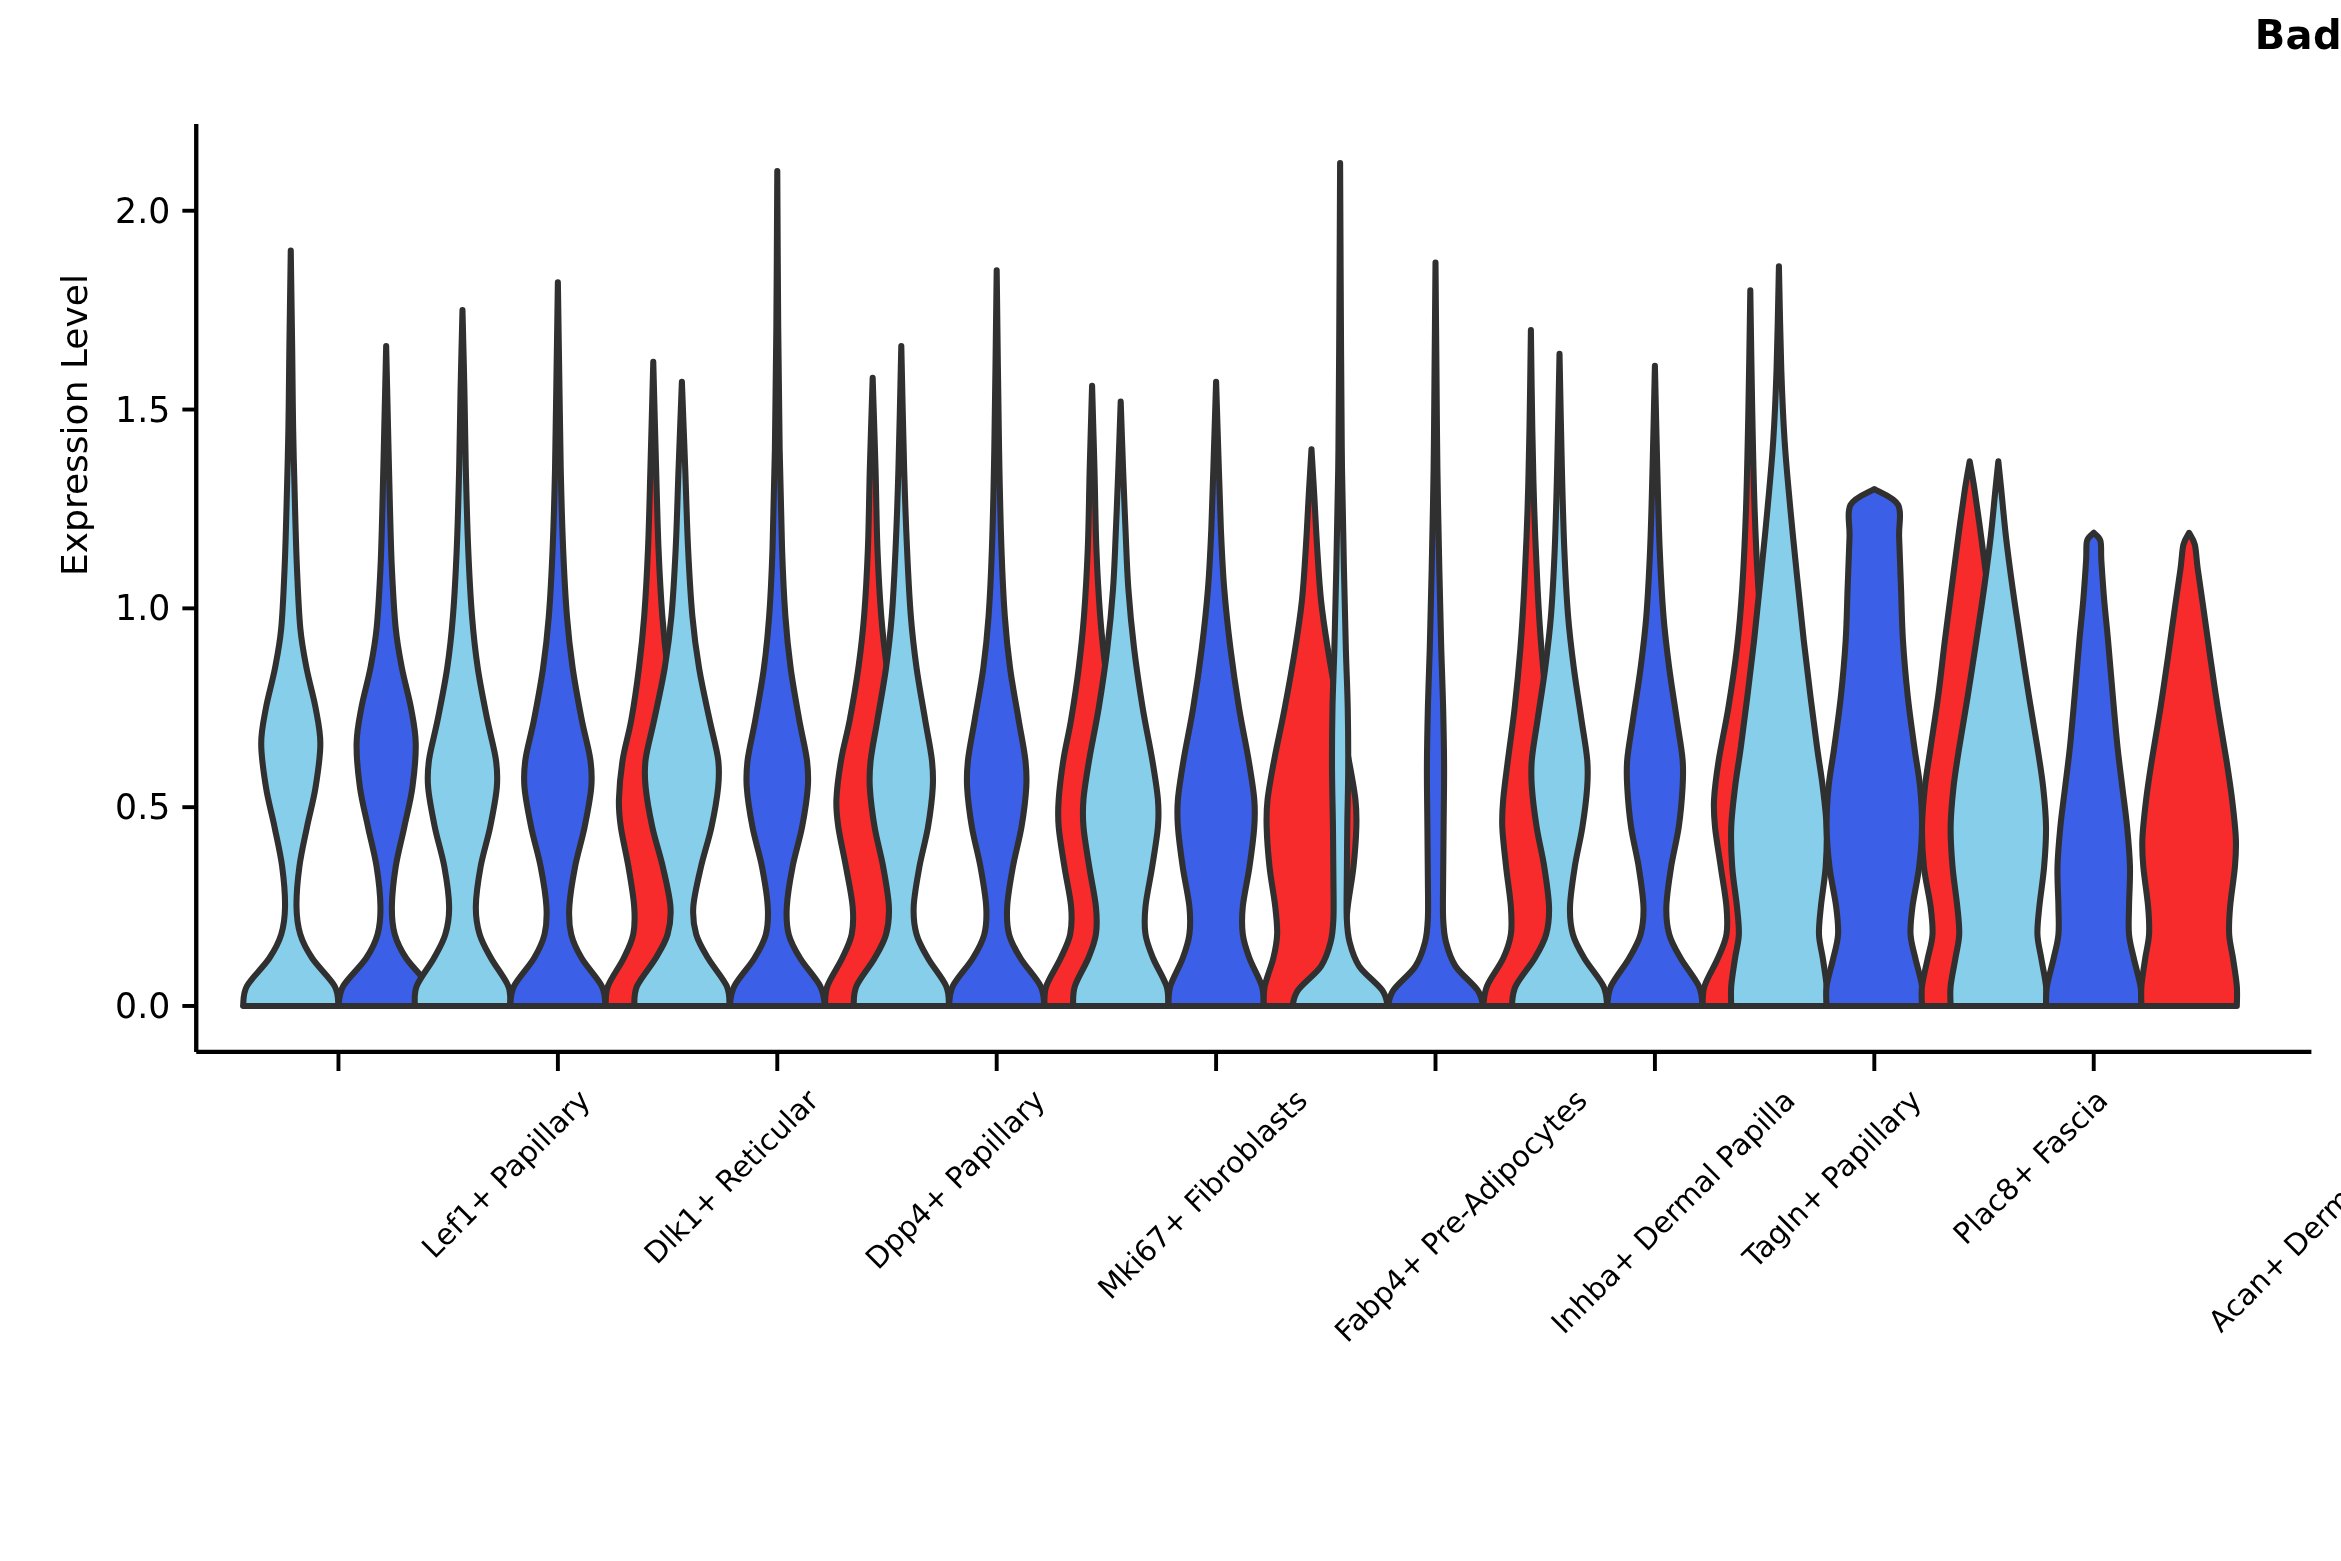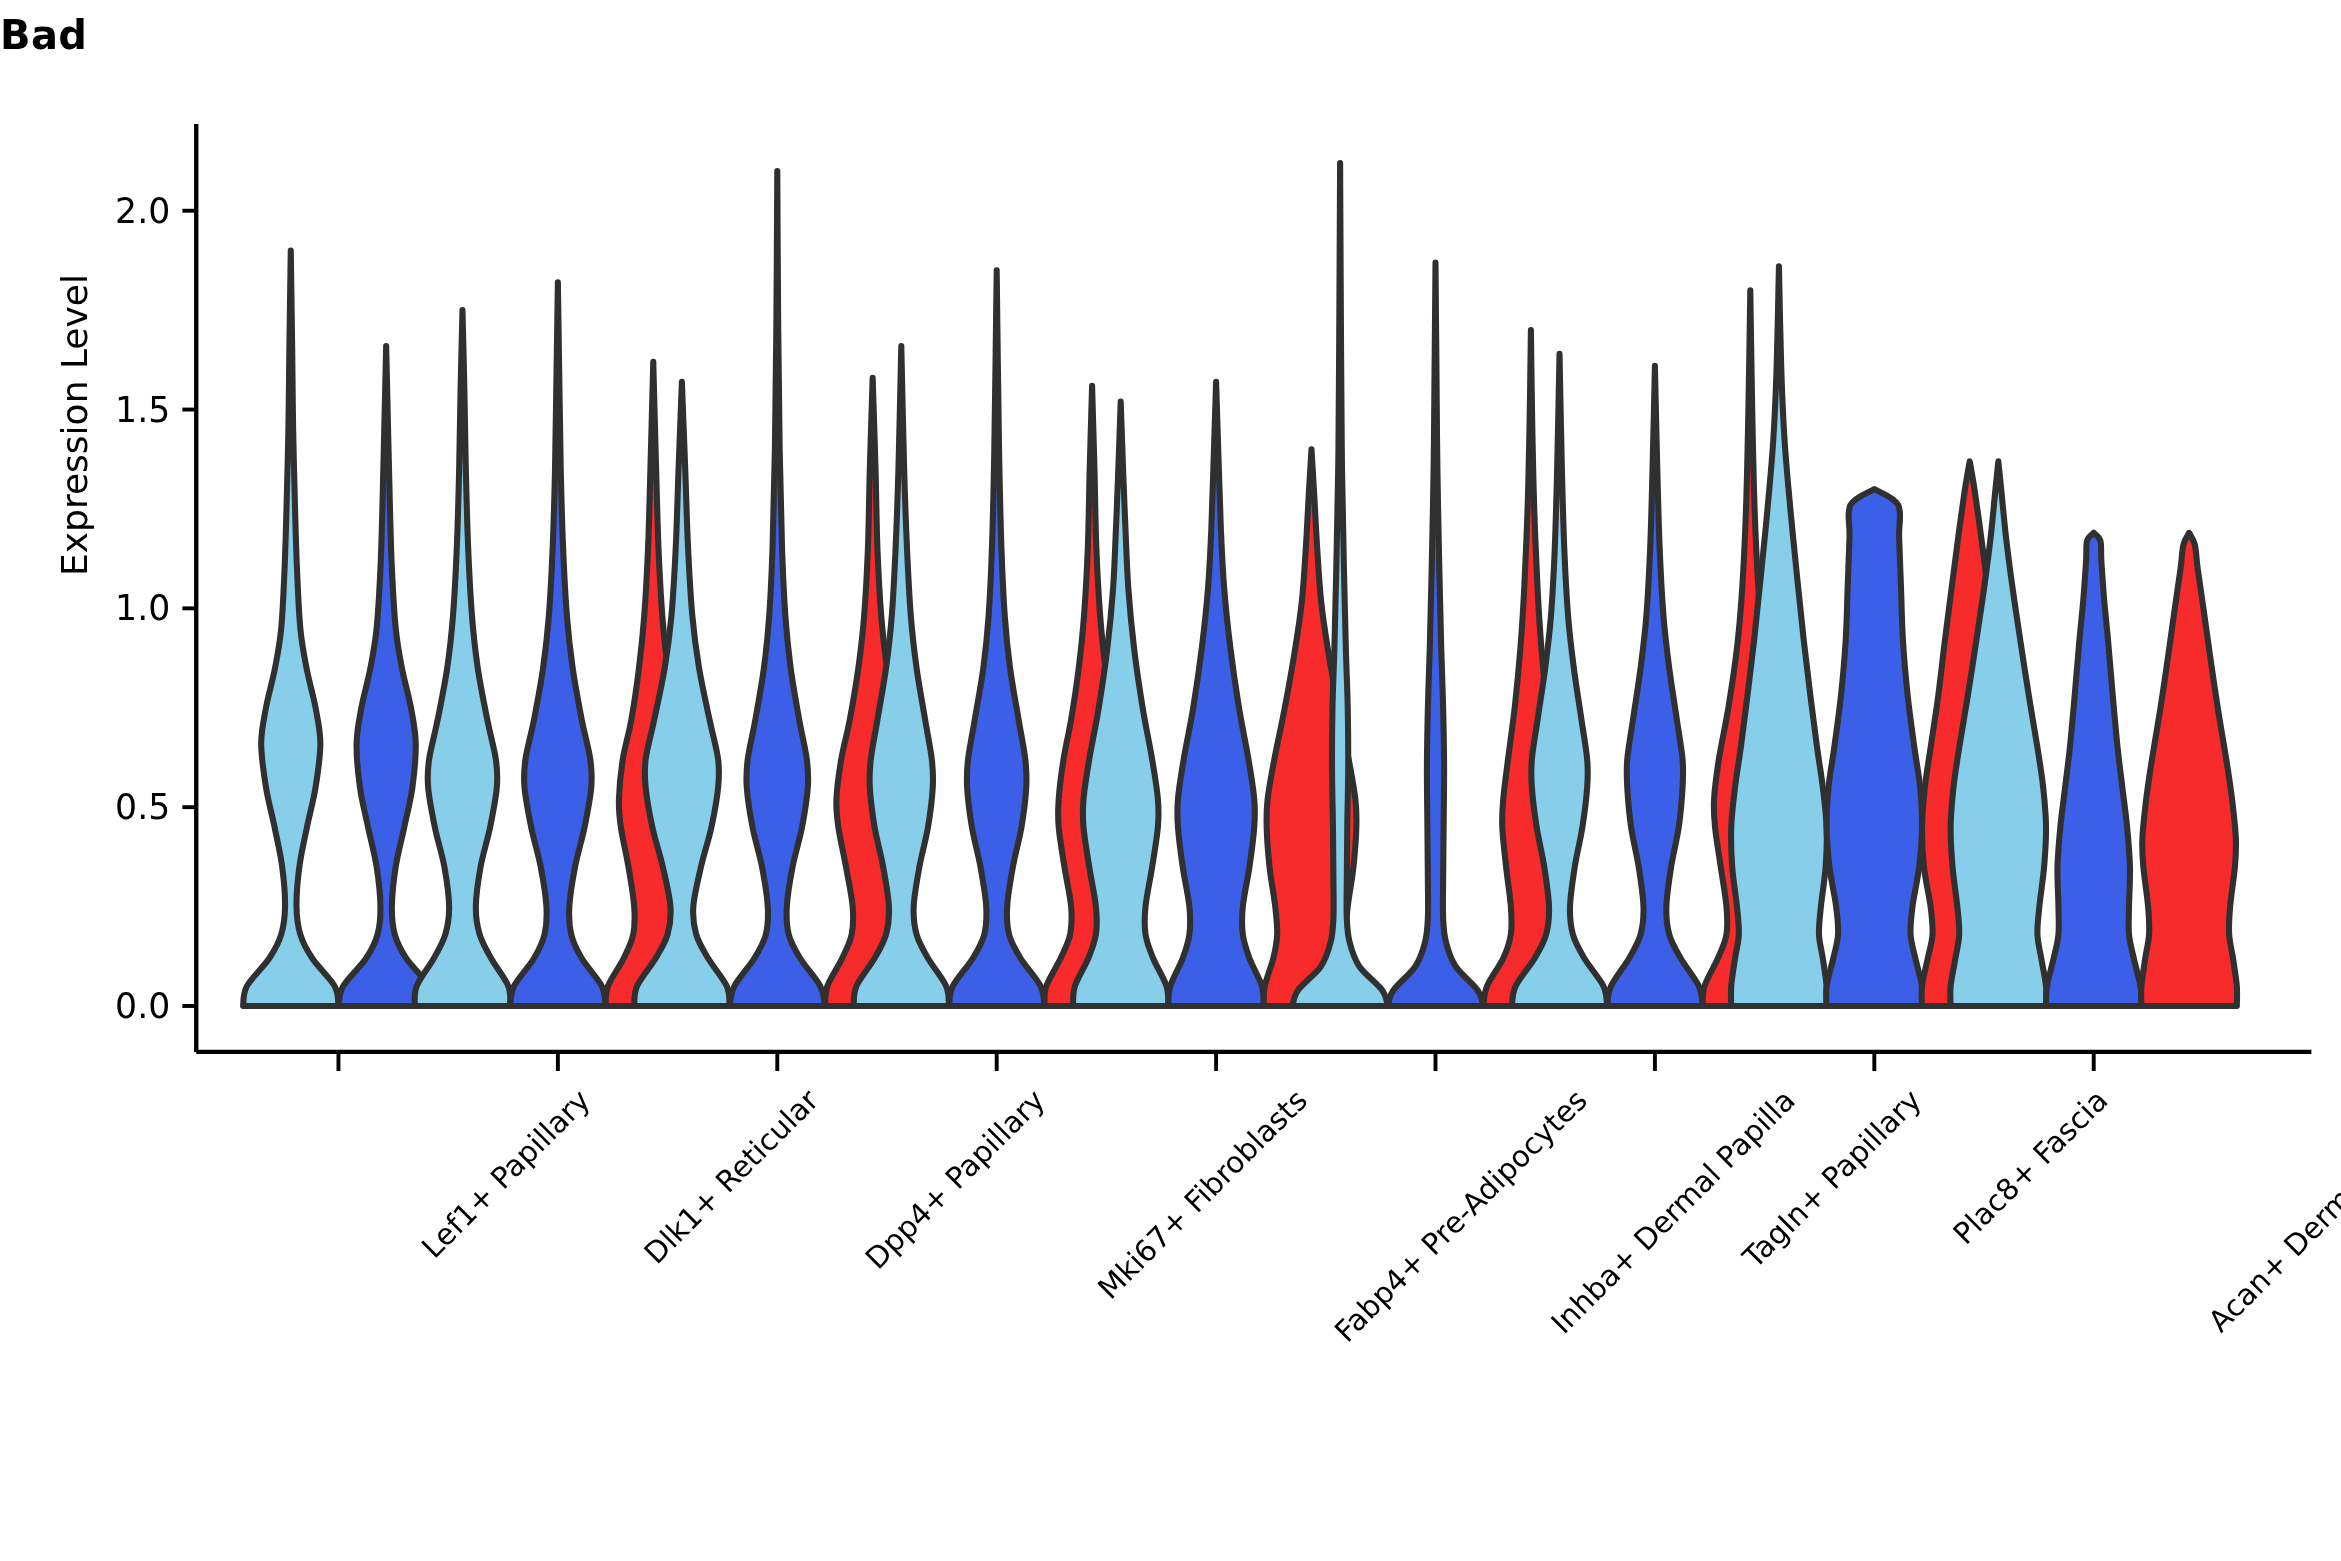--- a/index.html
+++ b/index.html
@@ -1,19 +1,19 @@
 <!DOCTYPE html>
 <html style="font-size:14px"><head>
 <meta charset="utf-8">
 <style>
   html,body{margin:0;padding:0;background:#ffffff;}
   body{width:2342px;height:1561px;font-family:"DejaVu Sans",sans-serif;overflow:hidden;}
   #root{position:relative;width:2342px;height:1561px;background:#ffffff;}
   #chart-title{
-    position:absolute;left:0;top:12px;width:2342px;text-align:left;
+    position:absolute;left:0;top:12px;width:2342px;text-align:right;
     font-size:40px;font-weight:bold;color:#000000;letter-spacing:0.4px;
   }
   #ylabel{
     position:absolute;left:0;top:0;width:486px;
     transform-origin:0 0;
     transform:translate(54px,668px) rotate(-90deg);
     font-size:36px;color:#000000;text-align:center;
   }
   #plot-svg{position:absolute;left:0;top:0;}
   .ytick-label{font-size:40px;fill:#000000;font-family:"DejaVu Sans",sans-serif;}

